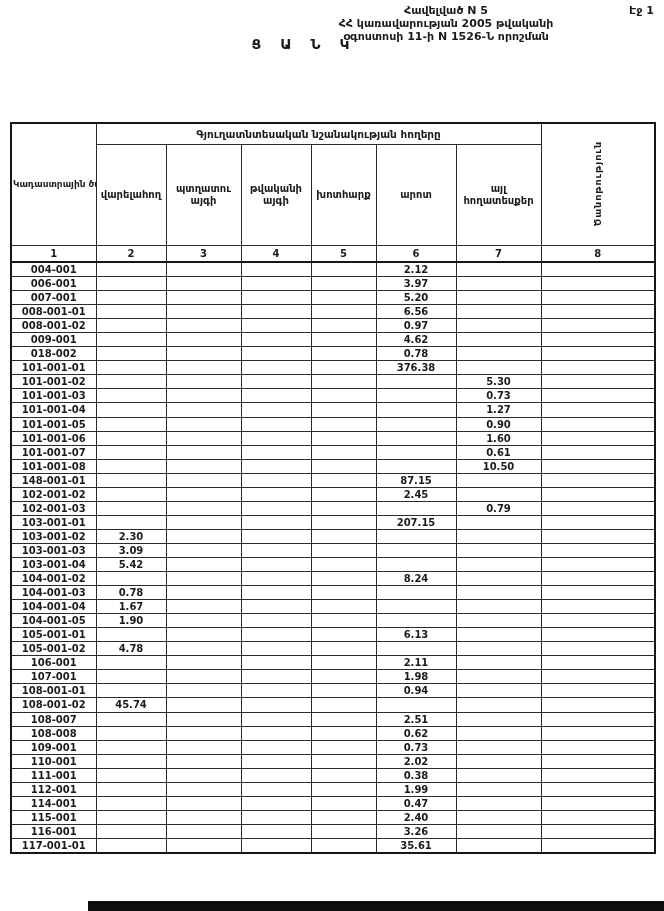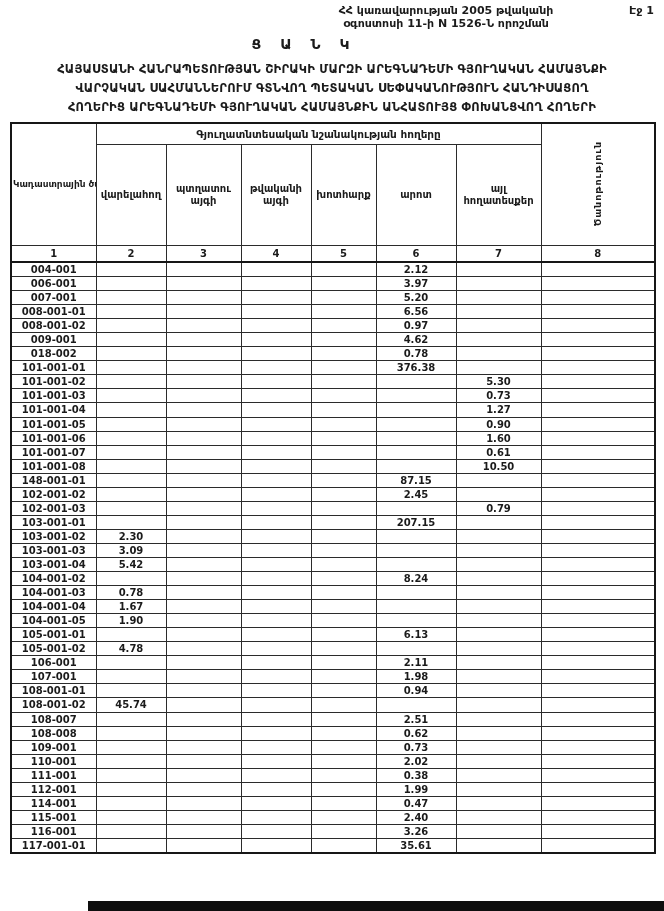--- a/index.html
+++ b/index.html
@@ -66,31 +66,27 @@
   }
 </style>
 </head>
 <body>
 
 <div class="page">
 
   <div class="page-number">Էջ 1</div>
 
   <div class="appendix">
+    <div>Հավելված N 5</div>
     <div>ՀՀ կառավարության 2005 թվականի</div>
     <div>օգոստոսի 11-ի N 1526-Ն որոշման</div>
   </div>
 
   <div class="doc-type">Ց Ա Ն Կ</div>
 
-  <div class="doc-title">
-    <div>ՀԱՅԱՍՏԱՆԻ ՀԱՆՐԱՊԵՏՈՒԹՅԱՆ ՇԻՐԱԿԻ ՄԱՐԶԻ ԱՐԵԳՆԱԴԵՄԻ ԳՅՈՒՂԱԿԱՆ ՀԱՄԱՅՆՔԻ</div>
-    <div>ՎԱՐՉԱԿԱՆ ՍԱՀՄԱՆՆԵՐՈՒՄ ԳՏՆՎՈՂ ՊԵՏԱԿԱՆ ՍԵՓԱԿԱՆՈՒԹՅՈՒՆ ՀԱՆԴԻՍԱՑՈՂ</div>
-    <div>ՀՈՂԵՐԻՑ ԱՐԵԳՆԱԴԵՄԻ ԳՅՈՒՂԱԿԱՆ ՀԱՄԱՅՆՔԻՆ ԱՆՀԱՏՈՒՅՑ ՓՈԽԱՆՑՎՈՂ ՀՈՂԵՐԻ</div>
-  </div>
 
   <table class="land-table">
     <colgroup>
       <col style="width:85px">
         <col style="width:70px">
         <col style="width:75px">
         <col style="width:70px">
       <col style="width:65px">
         <col style="width:80px">
         <col style="width:85px">

